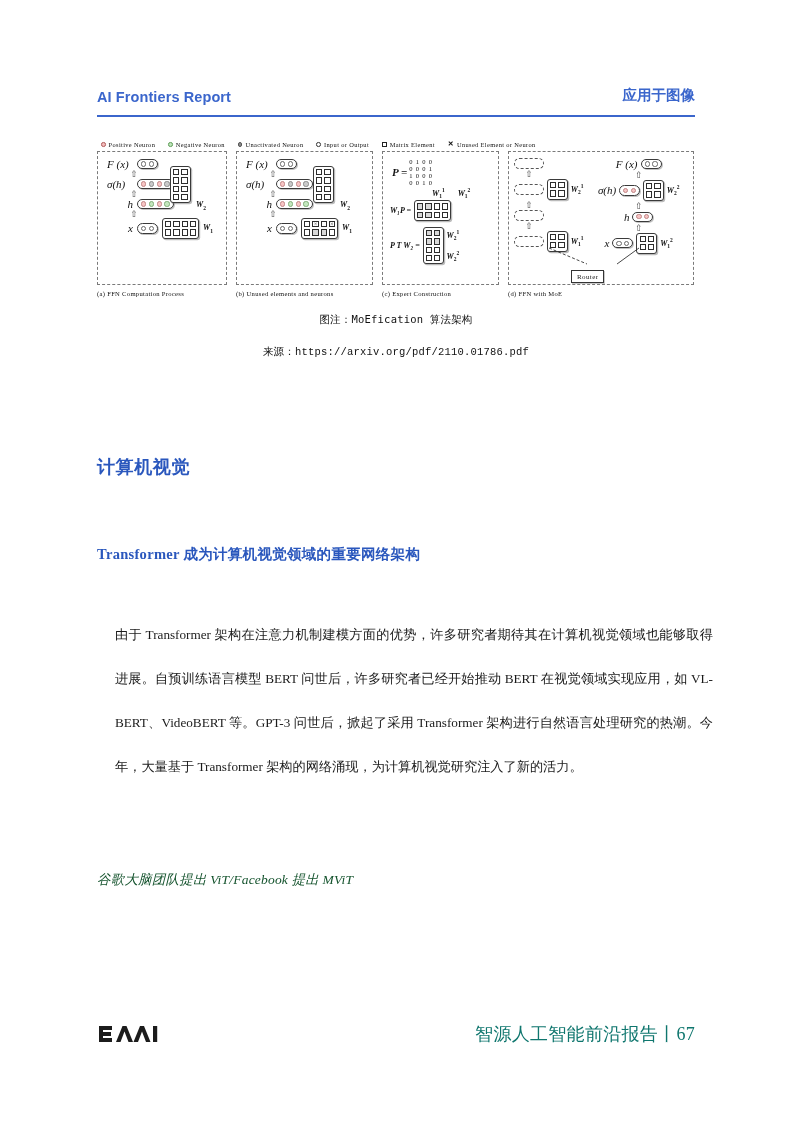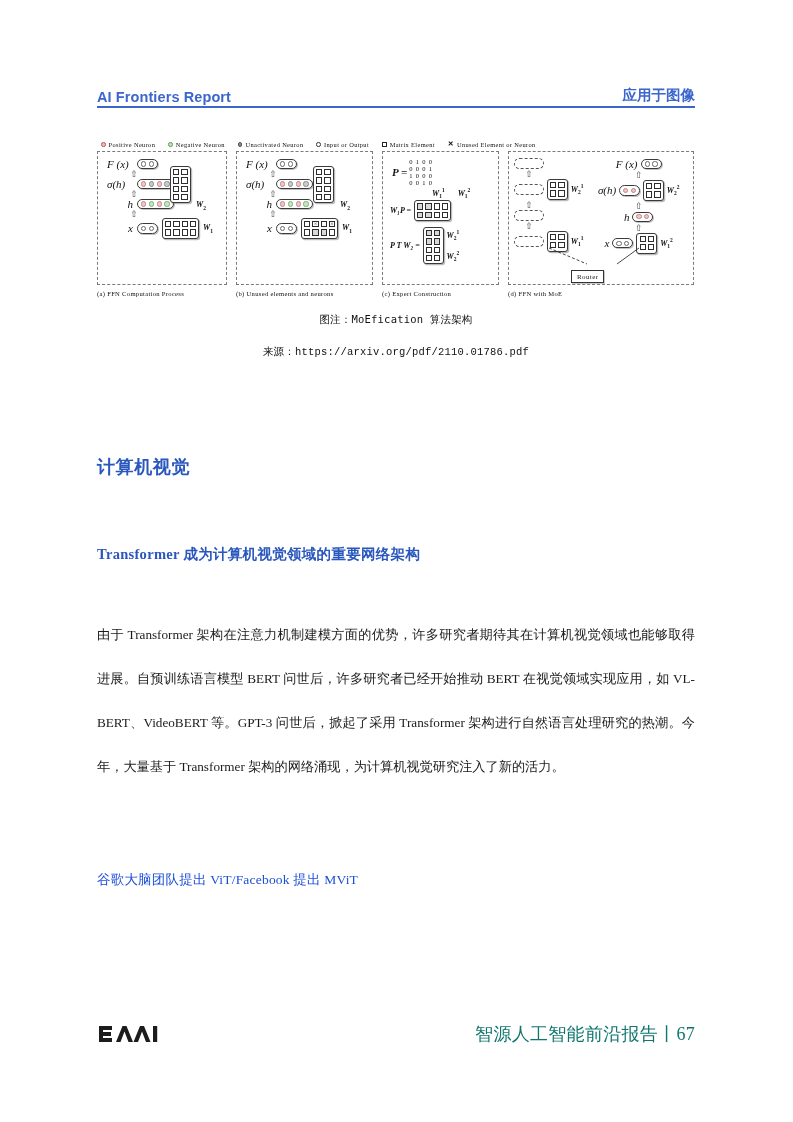--- a/index.html
+++ b/index.html
@@ -25,21 +25,21 @@
 
   
   .header {
     position: absolute;
     left: 97px;
     top: 86px;
     width: 598px;
     display: flex;
     align-items: flex-end;
     justify-content: space-between;
-    padding-bottom: 1px;
+    padding-bottom: 10px;
     border-bottom: 2px solid #3b66cc;
   }
   .header-left {
     font-family: "Liberation Sans", sans-serif;
     font-weight: bold;
     font-size: 14.5px;
     letter-spacing: .1px;
     color: #3b66cc;
   }
   .header-right {
@@ -247,29 +247,30 @@
     position: absolute;
     left: 97px;
     width: 598px;
     font-family: "Liberation Serif", serif;
     font-size: 13.2px;
     color: #1a1a1a;
     line-height: 44px;
     text-align: justify;
     text-justify: inter-character;
   }
-  #para1 { top: 600px; }
+  #para1 { top: 600px; margin-left: 18px; }
   .h-sub2 {
     position: absolute;
     left: 97px;
     top: 871px;
     font-family: "Liberation Serif", serif;
     font-size: 13.5px;
-    color: #1d4ed8;
+    color: #14532d;
     letter-spacing: .2px;
+    font-style: italic;
   }
   #para2 { top: 905px; }
 
   
   .footer {
     position: absolute;
     left: 97px;
     top: 1022px;
     width: 598px;
     display: flex;

